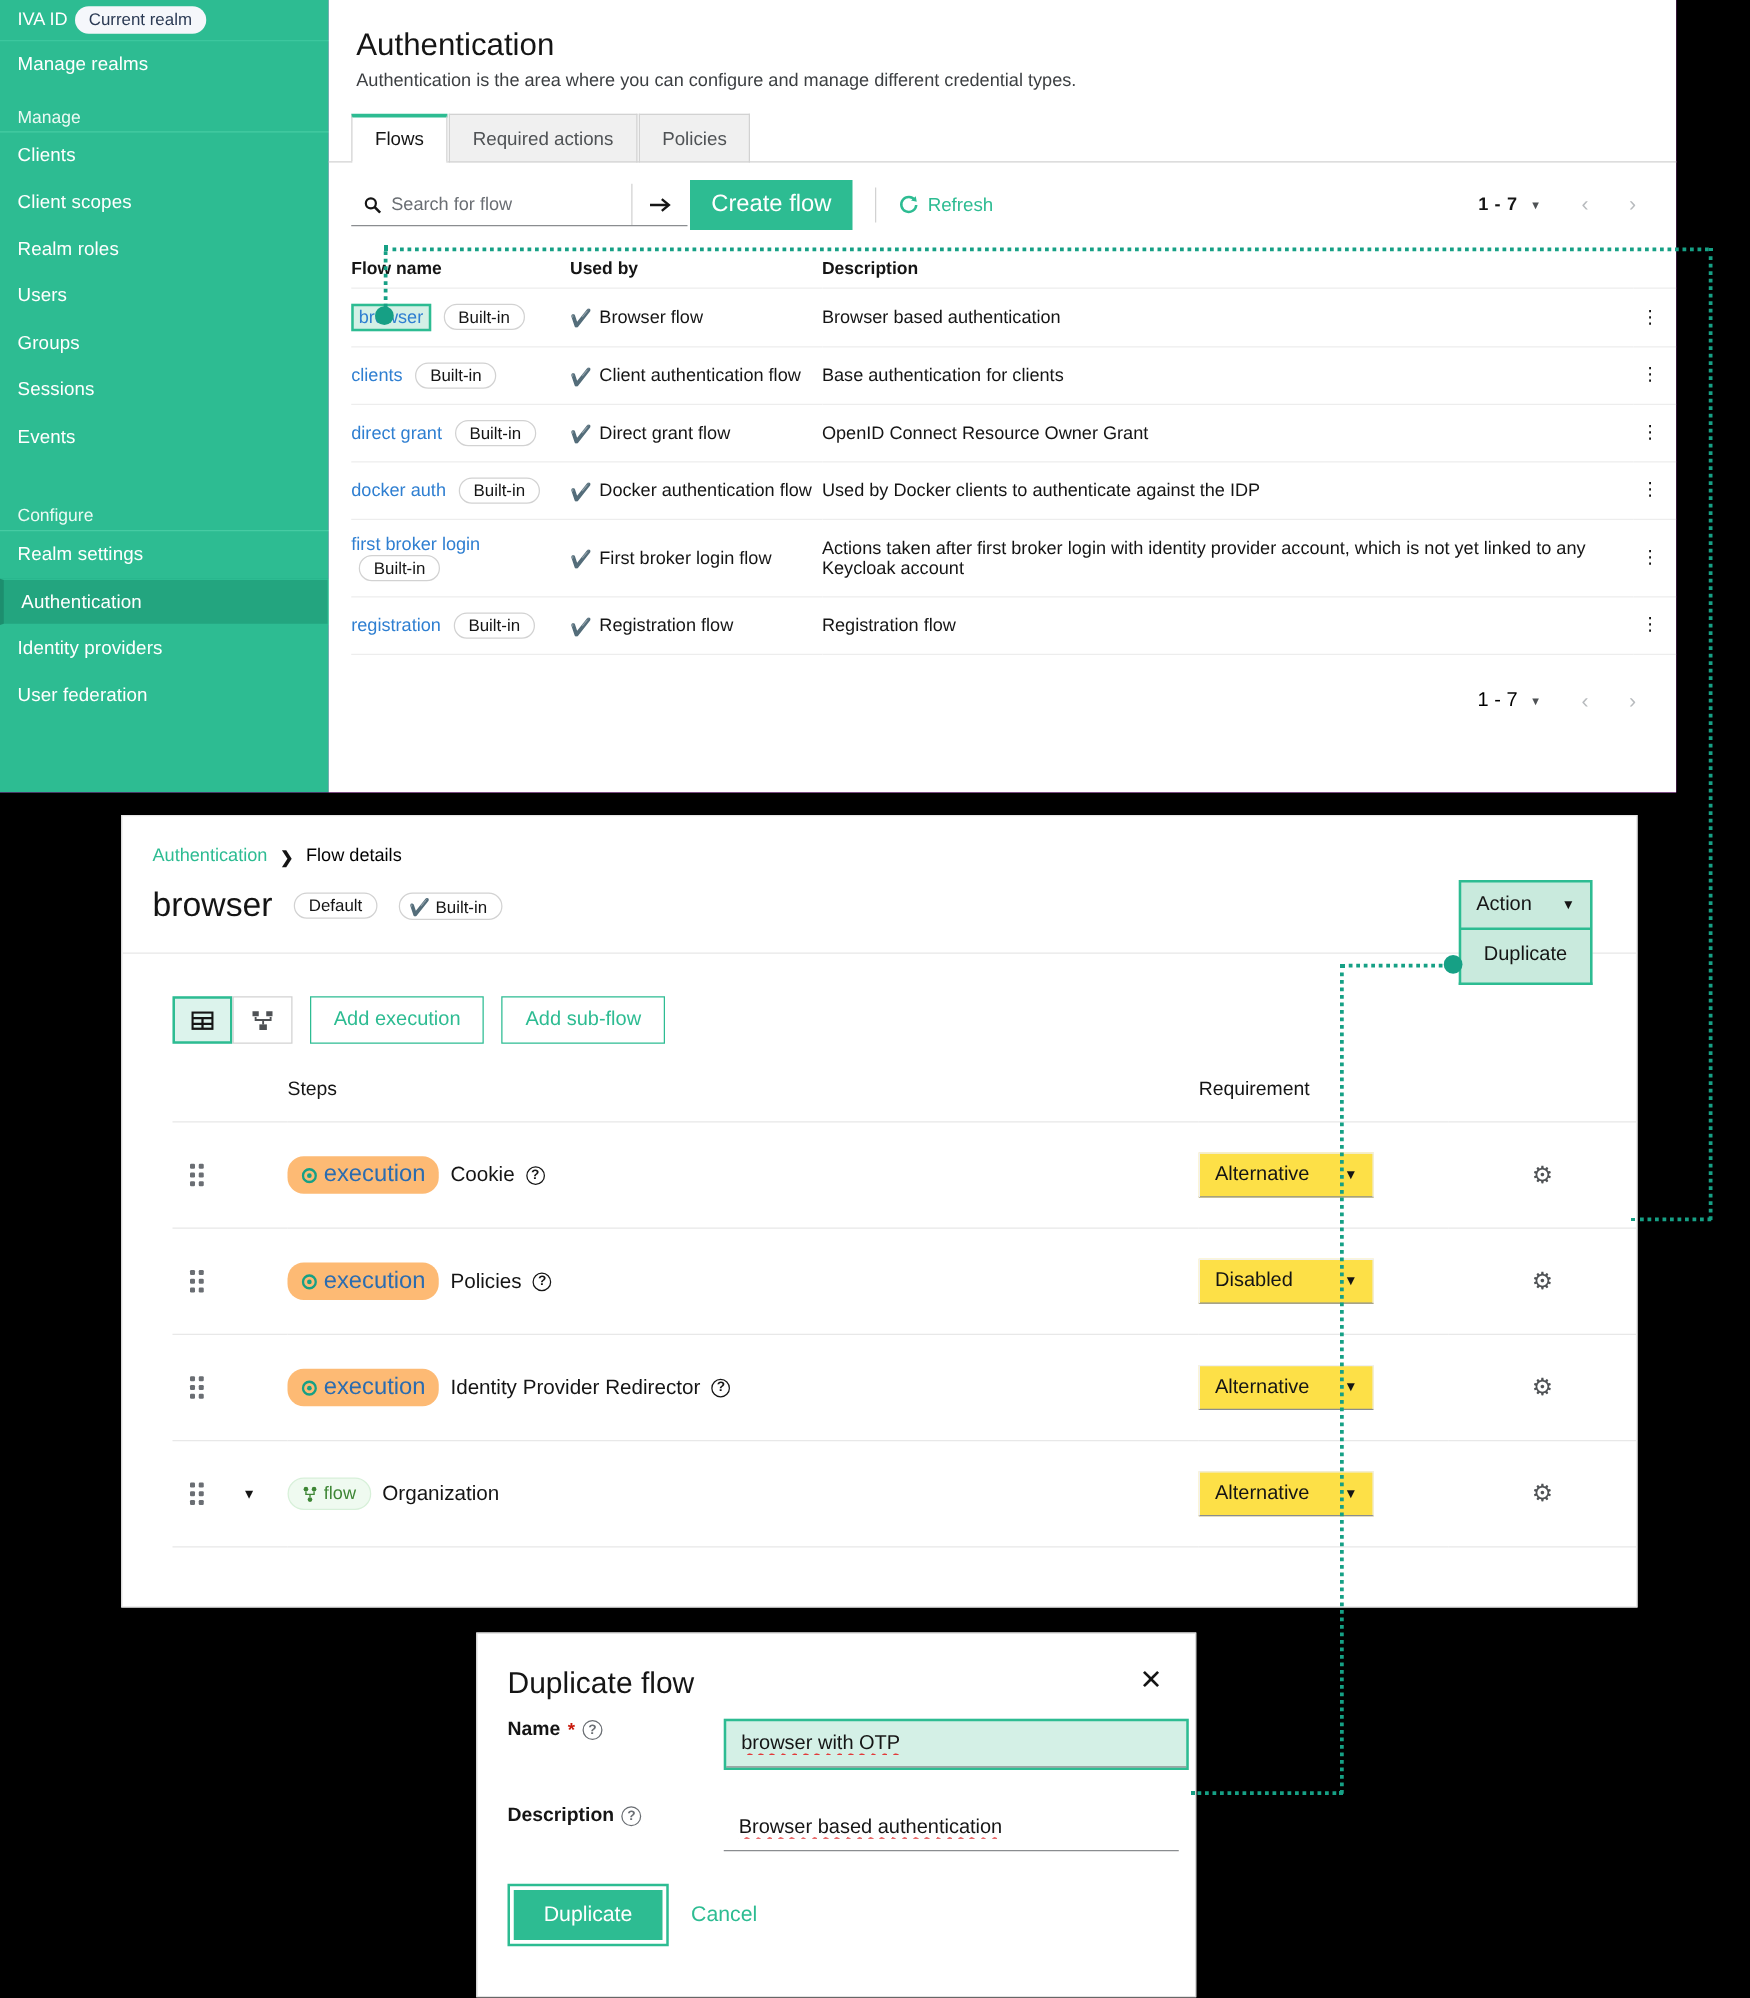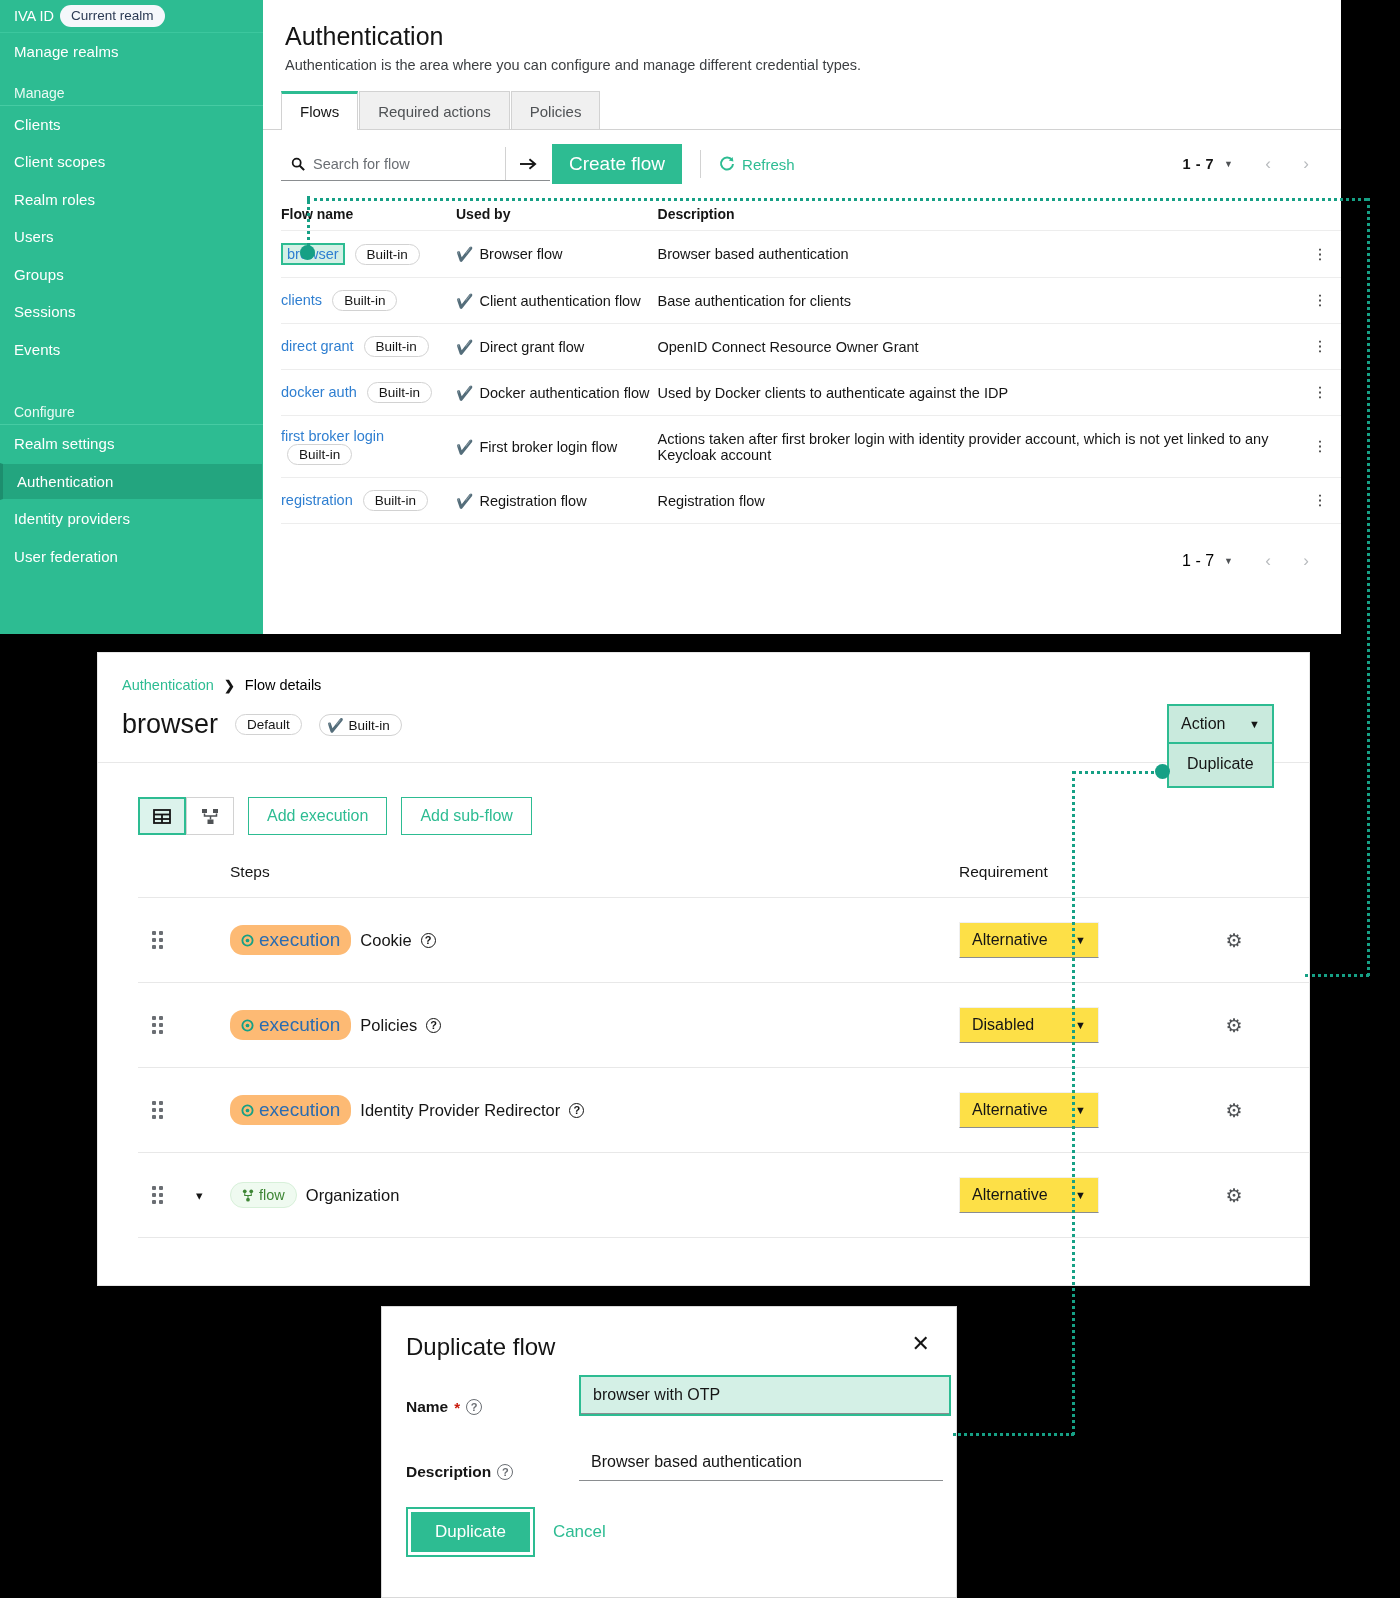--- a/index.html
+++ b/index.html
@@ -204,21 +204,21 @@
   }
 
   
   #screen3 {
     position: absolute; left: 381px; top: 1306px; width: 576px; height: 292px;
     background: #fff; border: 1px solid #d9d9d9; overflow: hidden;
   }
   .modal-head { display: flex; align-items: flex-start; justify-content: space-between; padding: 26px 26px 0 24px; }
   .modal-title { font-size: 24px; color: #151515; font-weight: 400; }
   .modal-x { font-size: 22px; color: #151515; cursor: pointer; line-height: 1; }
-  .form-row { display: flex; align-items: flex-end; padding: 14px 0 0 24px; }
+  .form-row { display: flex; align-items: flex-start; padding: 14px 0 0 24px; }
   .form-label { width: 173px; font-size: 15.5px; color: #151515; font-weight: 700; display: flex; align-items: center; gap: 6px; }
   .req-star { color: #c9190b; font-size: 15px; }
   .help-ico2 {
     display: inline-flex; align-items: center; justify-content: center;
     width: 16px; height: 16px; border: 1.4px solid #6a6e73; border-radius: 50%;
     font-size: 11px; color: #6a6e73; cursor: pointer;
   }
   .txt-field {
     width: 364px; border: none; border-bottom: 1px solid #8a8d90;
     padding: 9px 12px; font-size: 16px; color: #151515; outline: none;

